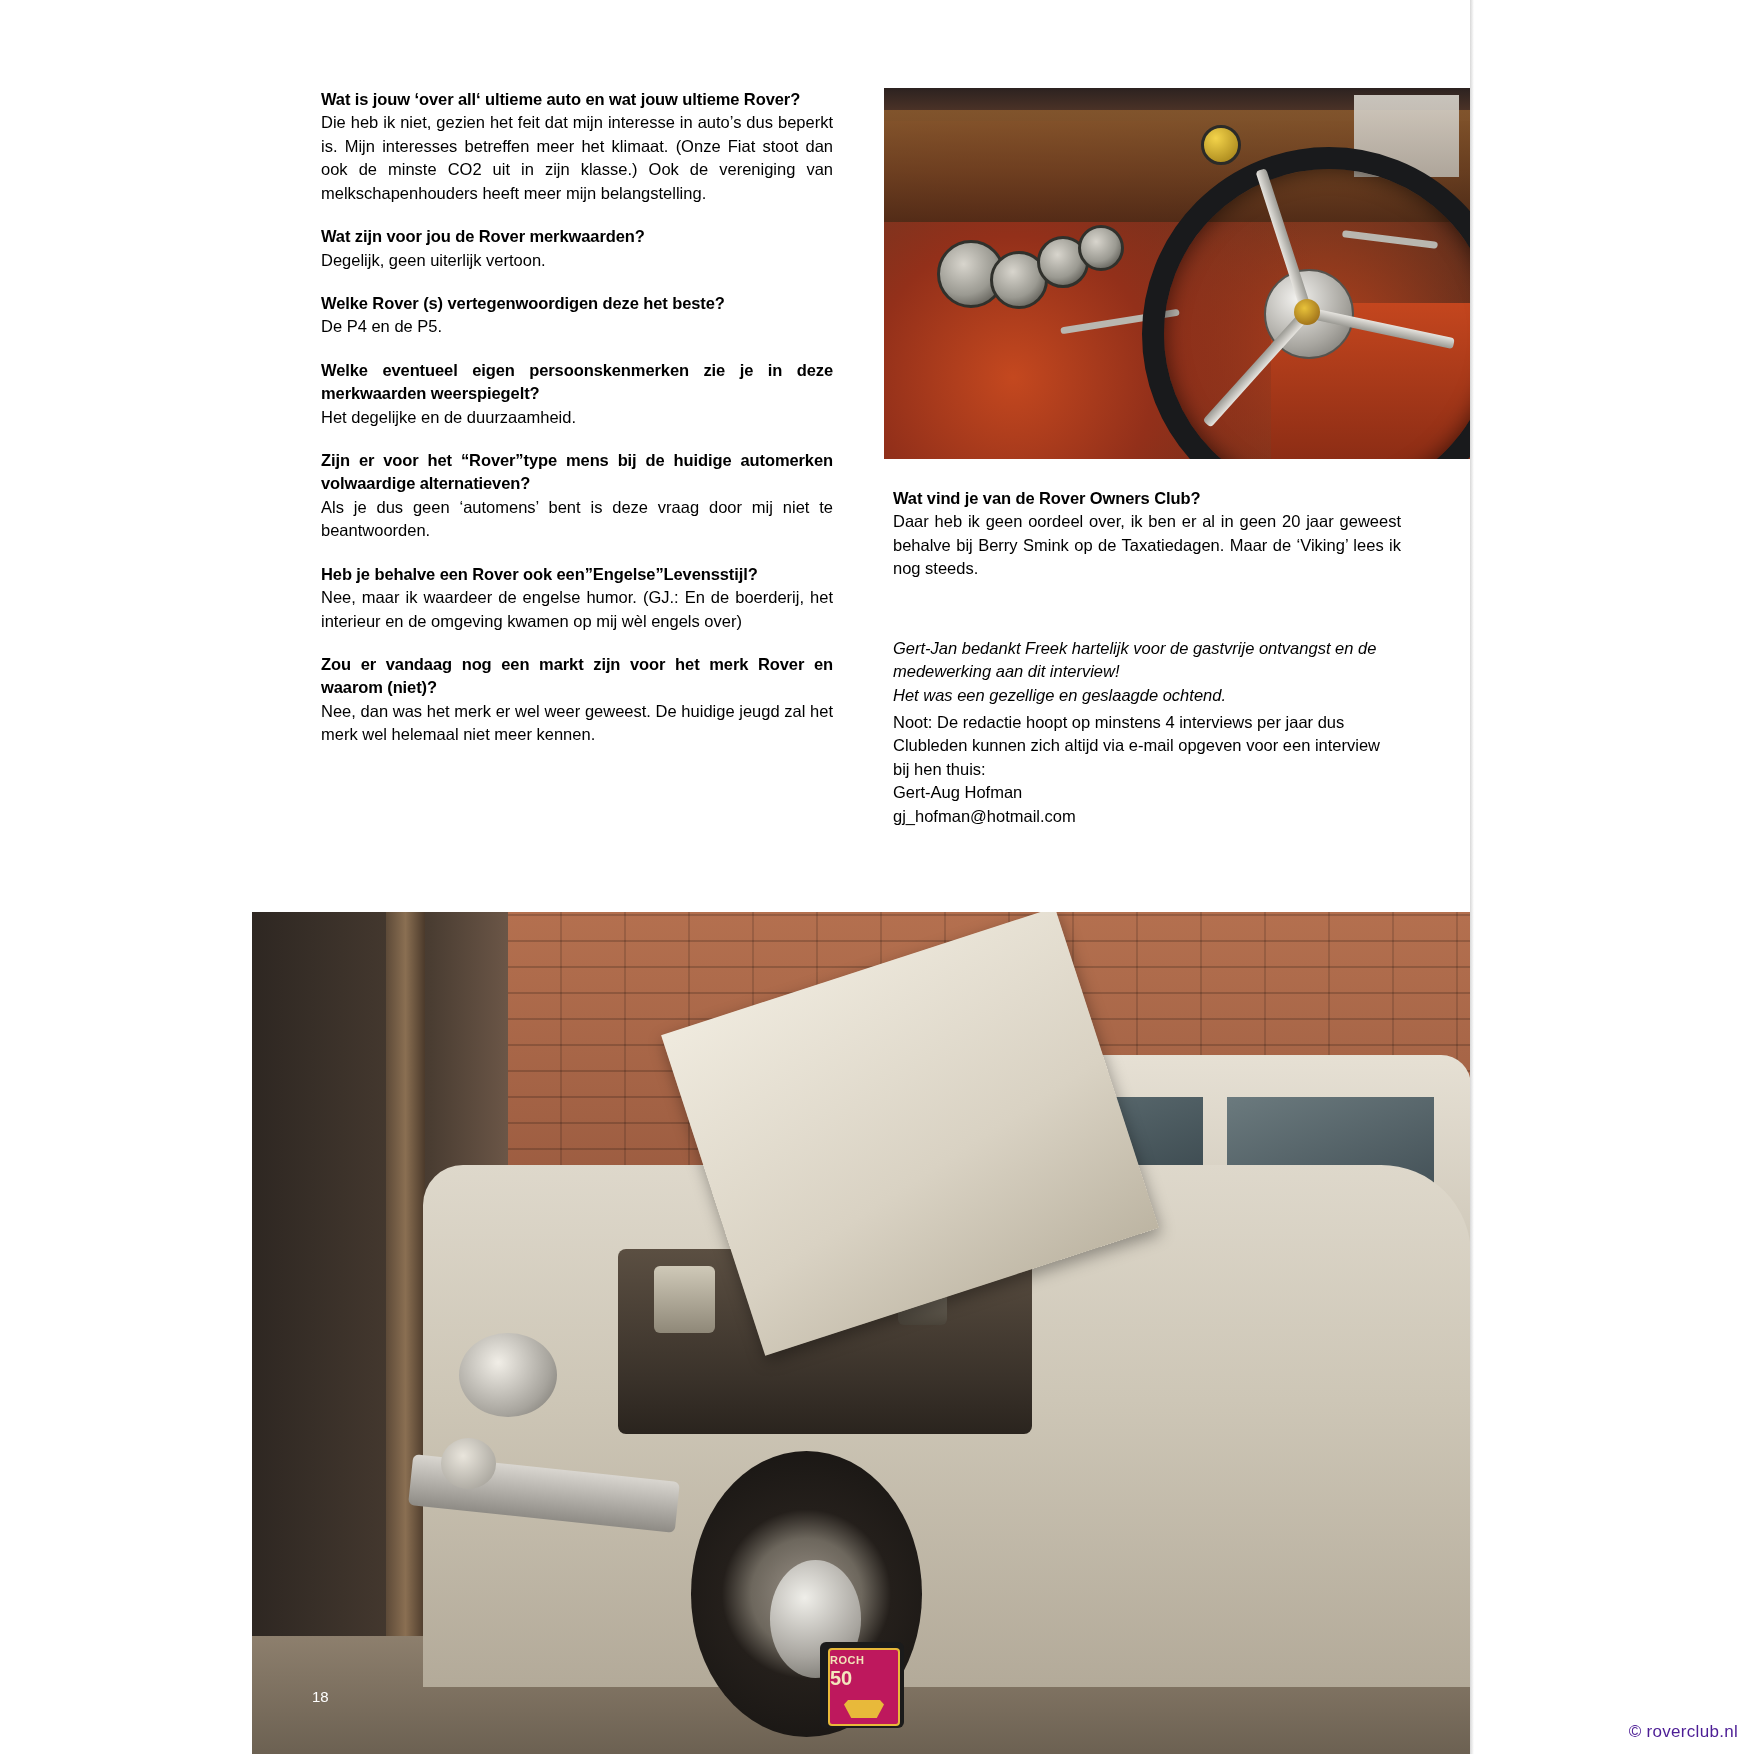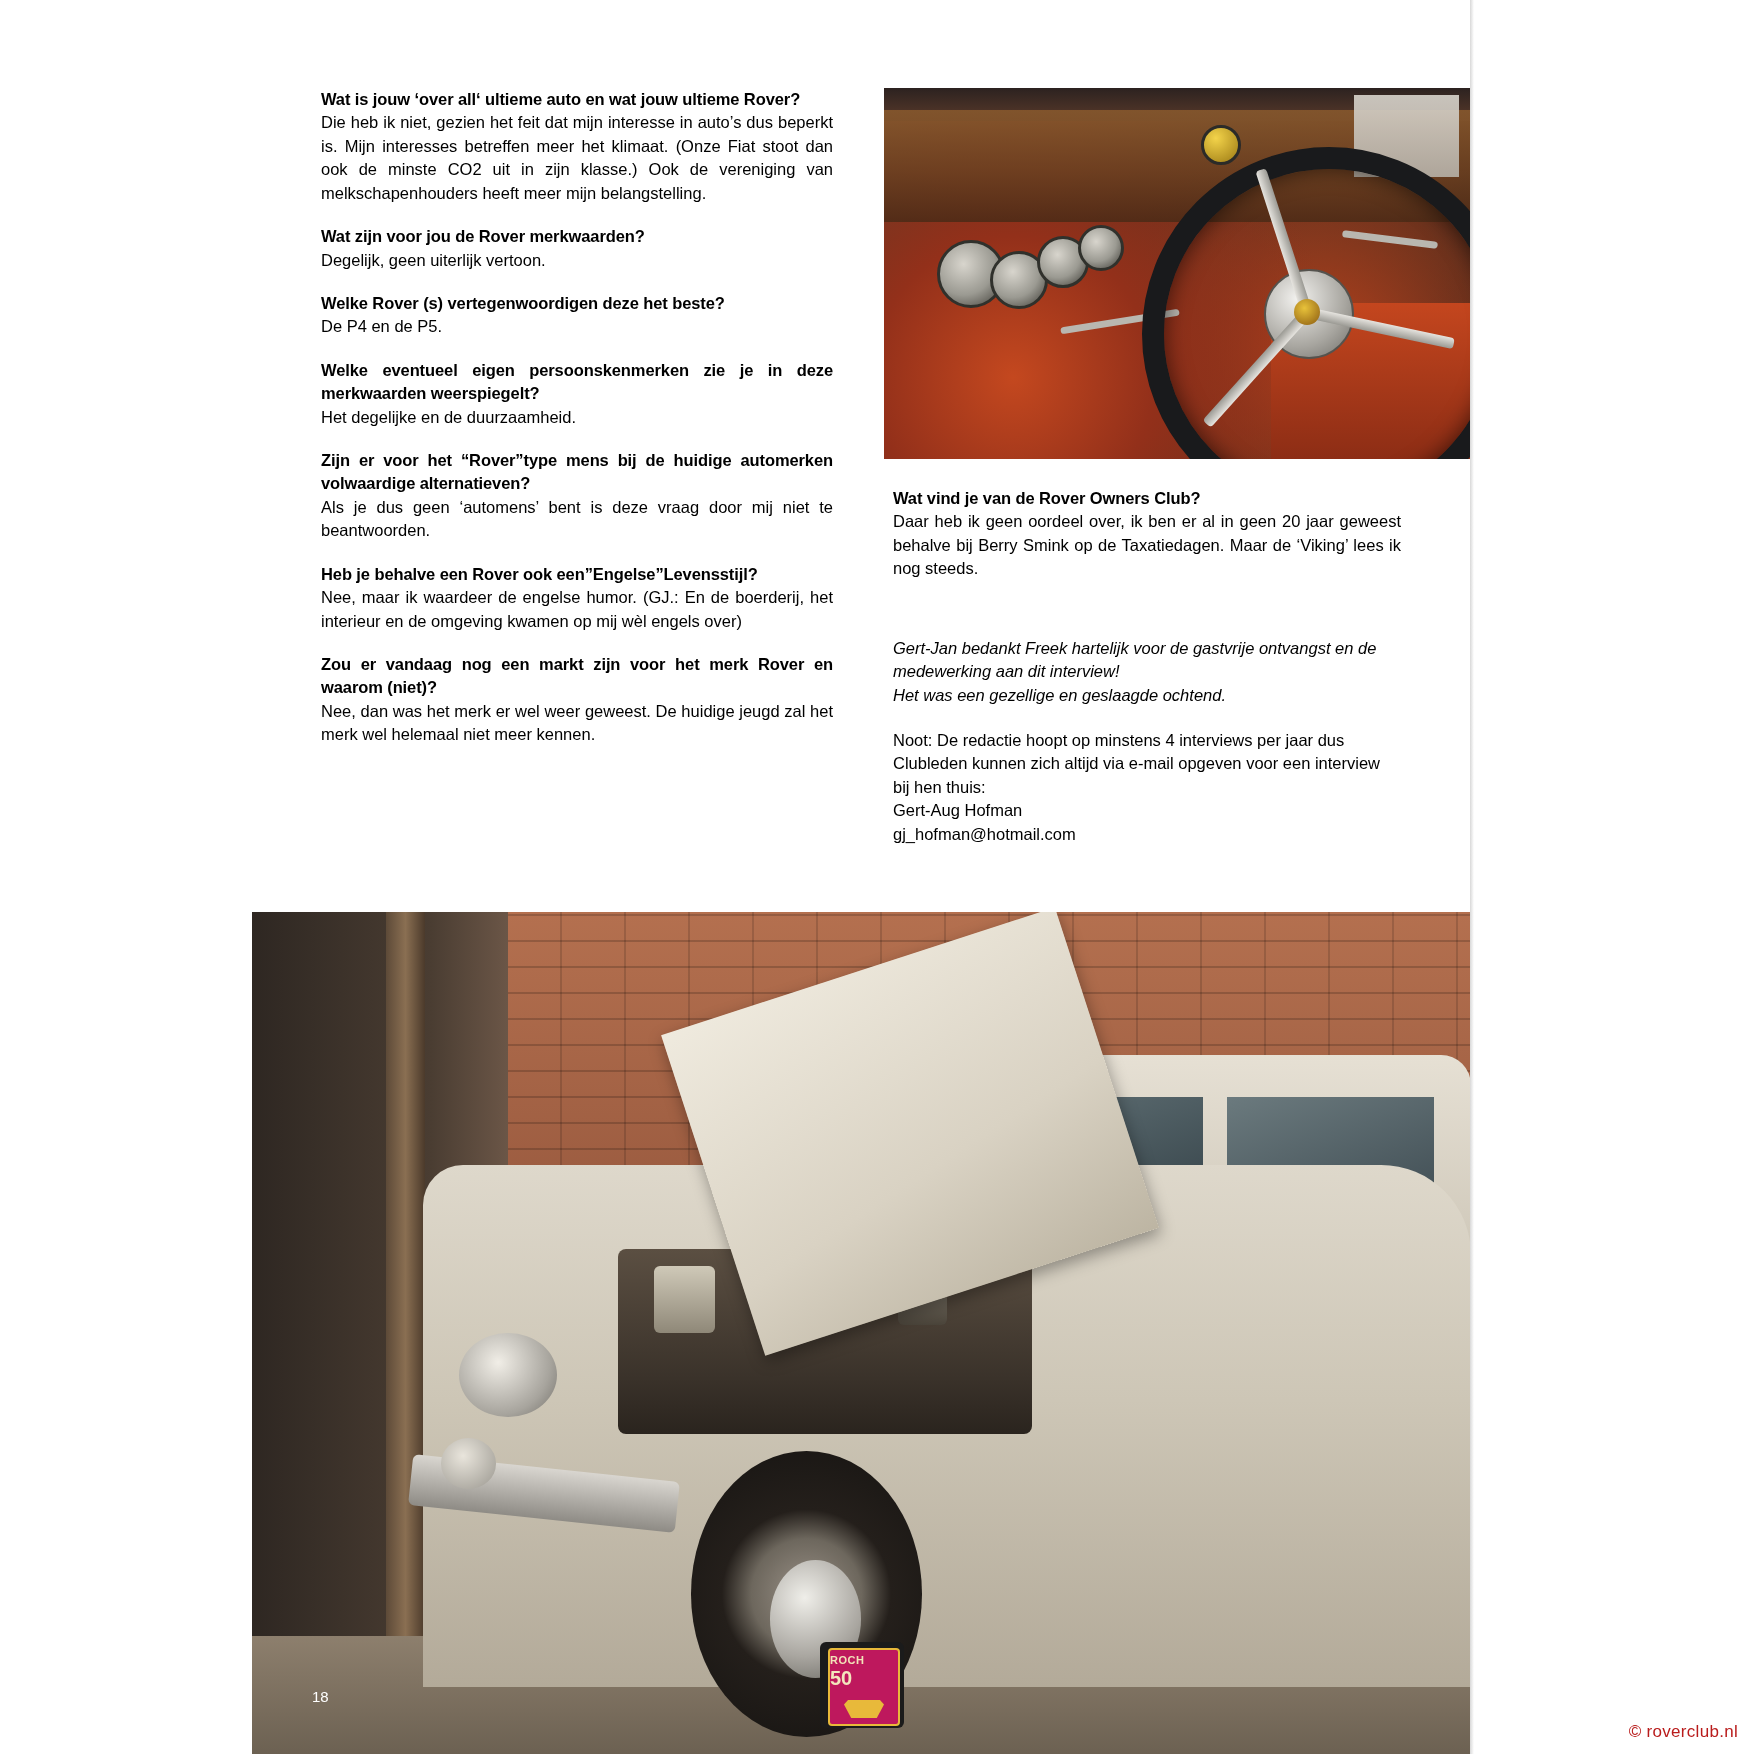--- a/index.html
+++ b/index.html
@@ -74,21 +74,21 @@
     text-align: justify;
     text-justify: inter-word;
   }
   .plain { text-align: left; }
 
   .italic-block {
     font-style: italic;
     font-size: 16.5px;
     line-height: 1.42;
     margin-top: 56px;
-    margin-bottom: 22px;
+    margin-bottom: 4px;
   }
   .note-block {
     font-size: 16.5px;
     line-height: 1.42;
   }
 
   
   .photo {
     position: absolute;
     overflow: hidden;
@@ -376,21 +376,21 @@
     font-size: 15px;
     color: #ffffff;
   }
 
   
   .copyright {
     position: absolute;
     right: 16px;
     bottom: 12px;
     font-size: 17px;
-    color: #b91c1c;
+    color: #4c1d95;
     letter-spacing: .3px;
   }
 </style>
 </head>
 <body>
 
 <div class="page">
 
   <div class="col col-left">
 

